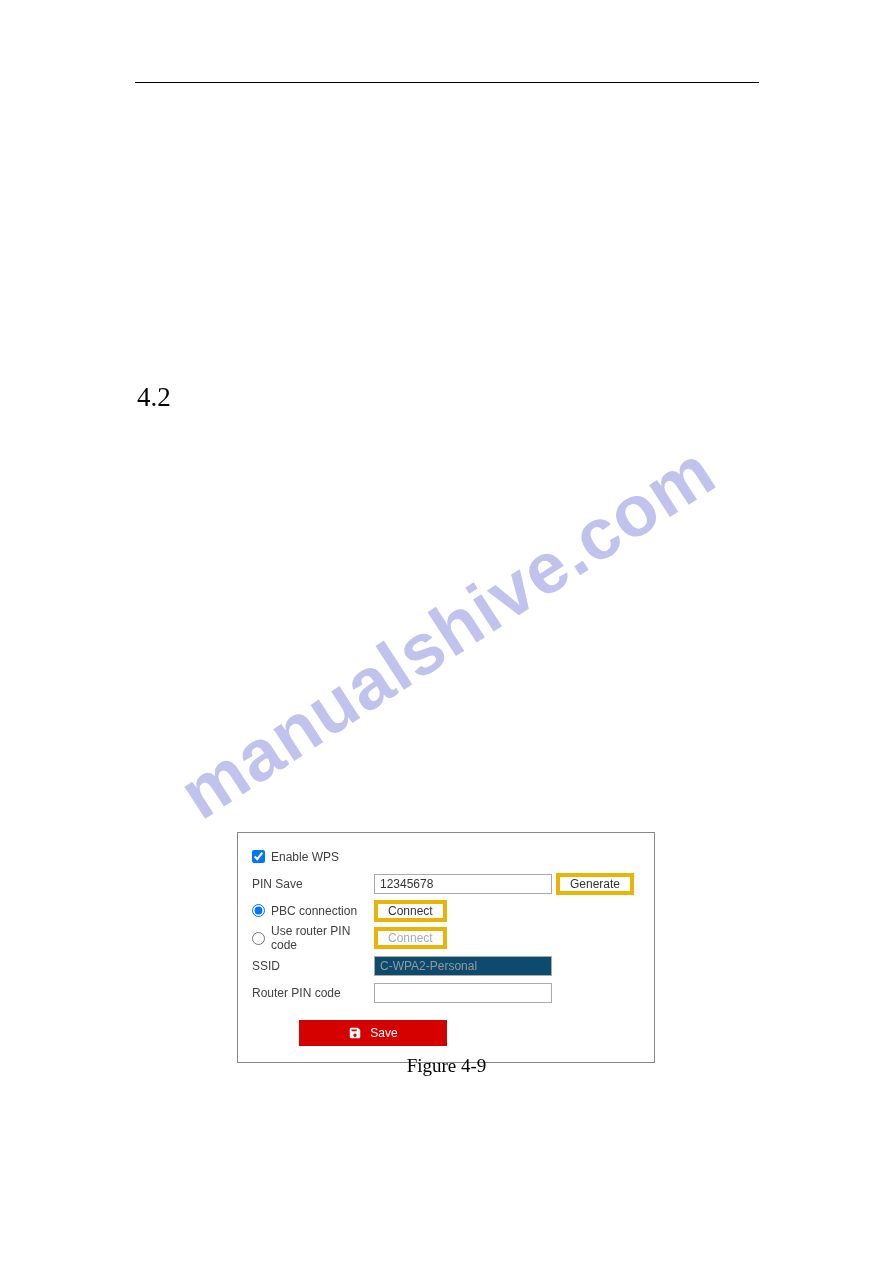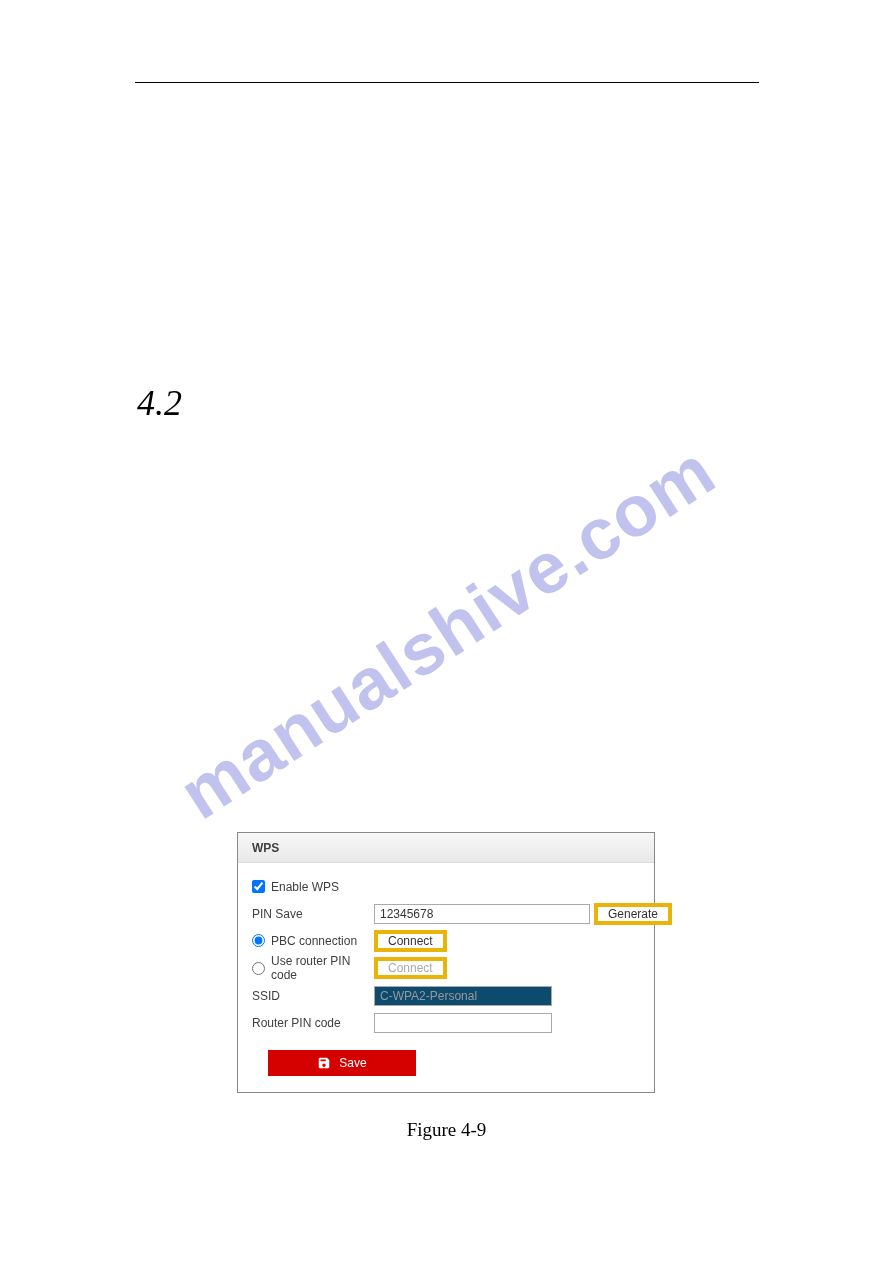--- a/index.html
+++ b/index.html
@@ -1,52 +1,51 @@
 <!DOCTYPE html>
 <html><head>
 <meta charset="utf-8">
 <style>
   * { box-sizing: border-box; margin: 0; padding: 0; }
   html, body { width: 893px; height: 1263px; background: #fff; font-family: "Times New Roman", serif; color: #000; }
   .page { position: relative; width: 893px; height: 1263px; }
   .hr-top { position: absolute; left: 135px; top: 82px; width: 624px; height: 0; border-top: 1.5px solid #000; }
-  .section-number { position: absolute; left: 137px; top: 382px; font-size: 36px; font-weight: 400; font-style: italic; }
+  .section-number { position: absolute; left: 137px; top: 382px; font-size: 27px; font-weight: 400; }
   .watermark { position: absolute; left: 50%; top: 50%; transform: translate(-50%,-50%) rotate(-33deg); font-family: Arial, sans-serif; font-weight: 700; font-size: 72px; color: rgba(120,120,220,0.45); letter-spacing: 1px; white-space: nowrap; pointer-events: none; user-select: none; }
   .figure-box { position: absolute; left: 237px; top: 832px; width: 418px; border: 1.5px solid #888; background: #fff; font-family: Tahoma, Arial, sans-serif; font-size: 12px; color: #404040; }
   .panel-header { height: 30px; line-height: 30px; padding-left: 14px; font-weight: 700; background: linear-gradient(#f8f8f8,#e8e8e8); border-bottom: 1px solid #ddd; }
   .panel-body { padding: 10px 14px 8px 14px; }
   .row { display: flex; align-items: center; min-height: 27px; margin-bottom: 0; }
   .row + .row { margin-top: 0; }
   .label-col { width: 122px; flex-shrink: 0; display: flex; align-items: center; }
   .ctrl-col { display: flex; align-items: center; gap: 4px; }
   .chk, .rdo { width: 13px; height: 13px; margin-right: 6px; }
   input[type=text] { height: 20px; border: 1px solid #aaa; padding: 0 5px; font-family: inherit; font-size: 12px; color: #333; }
   input[type=text]:disabled { color: #999; background: #0c4a6e; }
-  .pin-input { width: 216px; }
+  .pin-input { width: 178px; }
   .ssid-input { width: 178px; }
   .routerpin-input { width: 178px; }
   .btn { height: 22px; border: 4px solid #eab308; background: #fff; padding: 0 10px; font-family: inherit; font-size: 12px; cursor: pointer; color: #333; }
   .btn:disabled { color: #aaa; cursor: default; }
-  .save-row { padding: 14px 0 8px 16px; }
+  .save-row { padding: 14px 0 8px 16px; margin-left: 31px; }
   .save-btn { display: inline-flex; align-items: center; justify-content: center; gap: 8px; width: 148px; height: 26px; background: #d50000; border: none; color: #fff; font-size: 12px; cursor: pointer; }
   .save-btn svg { width: 14px; height: 14px; fill: #fff; }
-  .figure-caption { position: absolute; left: 0; width: 893px; top: 1119px; text-align: center; font-size: 19px; }
+  .figure-caption { position: absolute; left: 0; width: 893px; top: 1055px; text-align: center; font-size: 19px; }
 </style>
 </head>
 <body>
 
 <div class="page">
   <div class="hr-top"></div>
 
   <div class="section-number">4.2</div>
 
   <div class="watermark">manualshive.com</div>
 
   <div class="figure-box">
-    <div class="panel-header">WPS</div>
     <div class="panel-body">
 
       <div class="row">
         <div class="label-col">
           <input type="checkbox" class="chk" checked="" style="">
           <span>Enable WPS</span>
         </div>
       </div>
 
       <div class="row">

